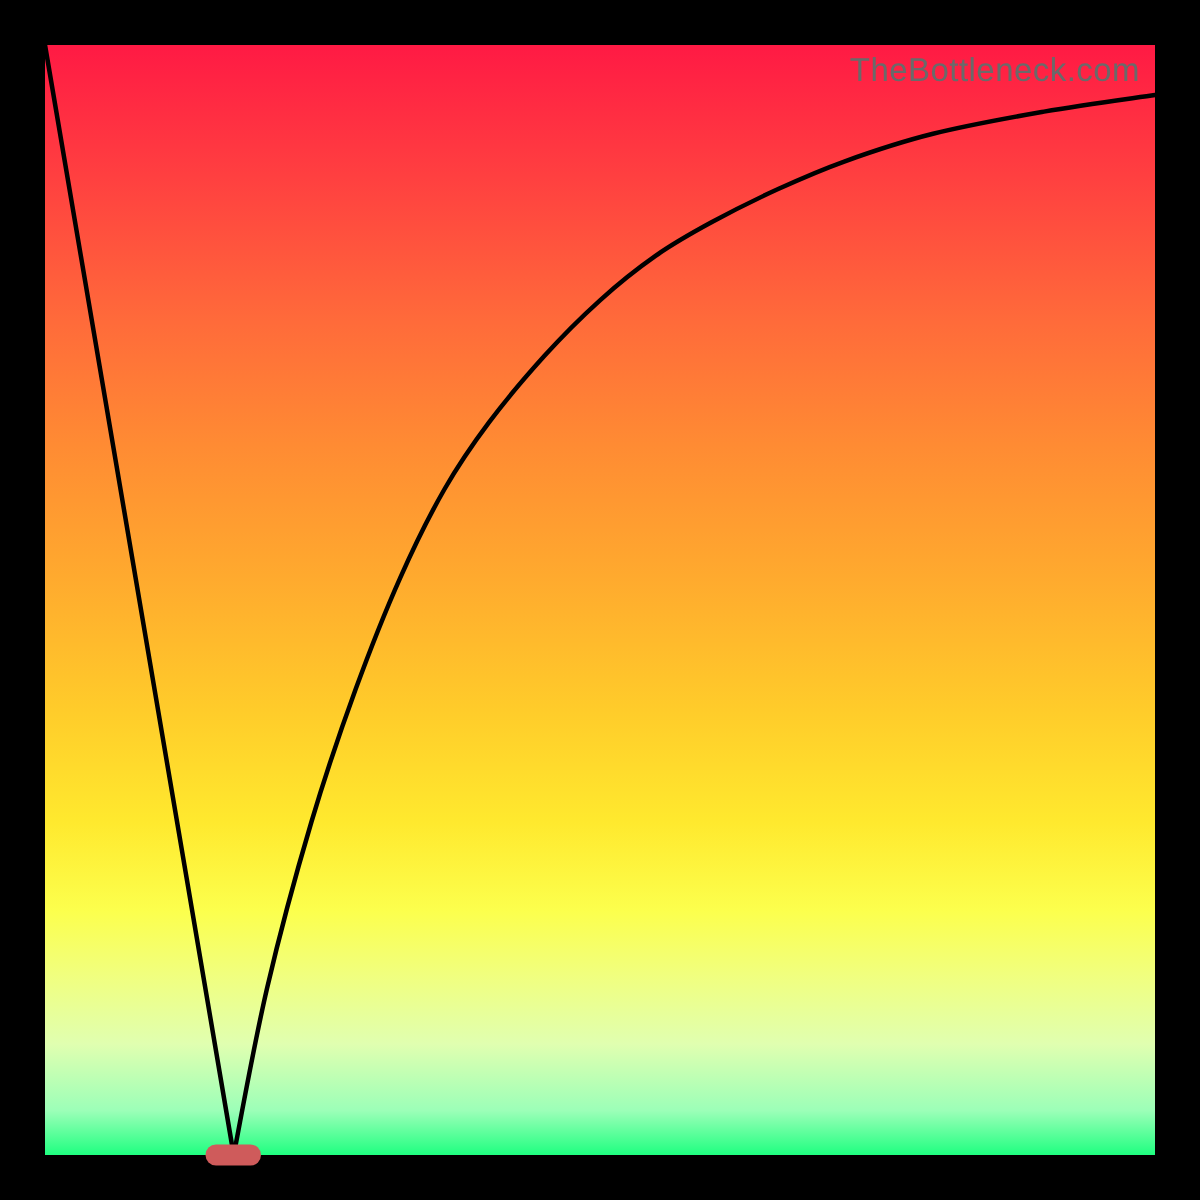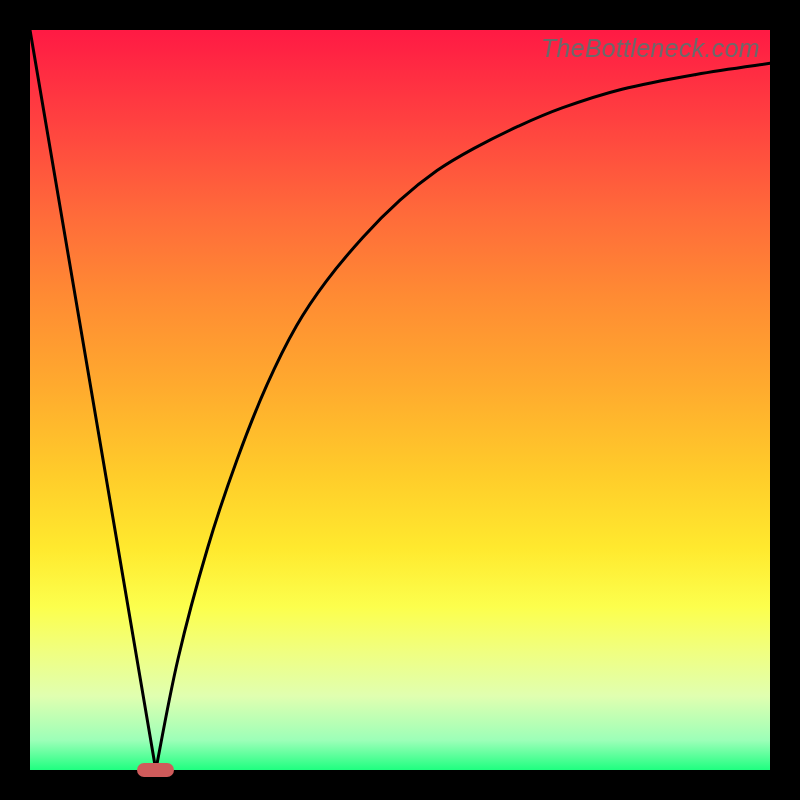--- a/index.html
+++ b/index.html
@@ -37,24 +37,23 @@
       #e0ffb0 90%,
       #9cffb8 96%,
       #1fff80 100%
     );
   }
   .watermark {
     position: absolute;
     top: 4px;
     right: 10px;
     color: #6a6a6a;
-    font-size: 25px;
+    font-size: 22px;
     letter-spacing: 0.3px;
     user-select: none;
-    font-style: italic;
   }
   svg.curves {
     position: absolute;
     left: 0;
     top: 0;
     width: 740px;
     height: 740px;
     overflow: visible;
   }
   .marker {

